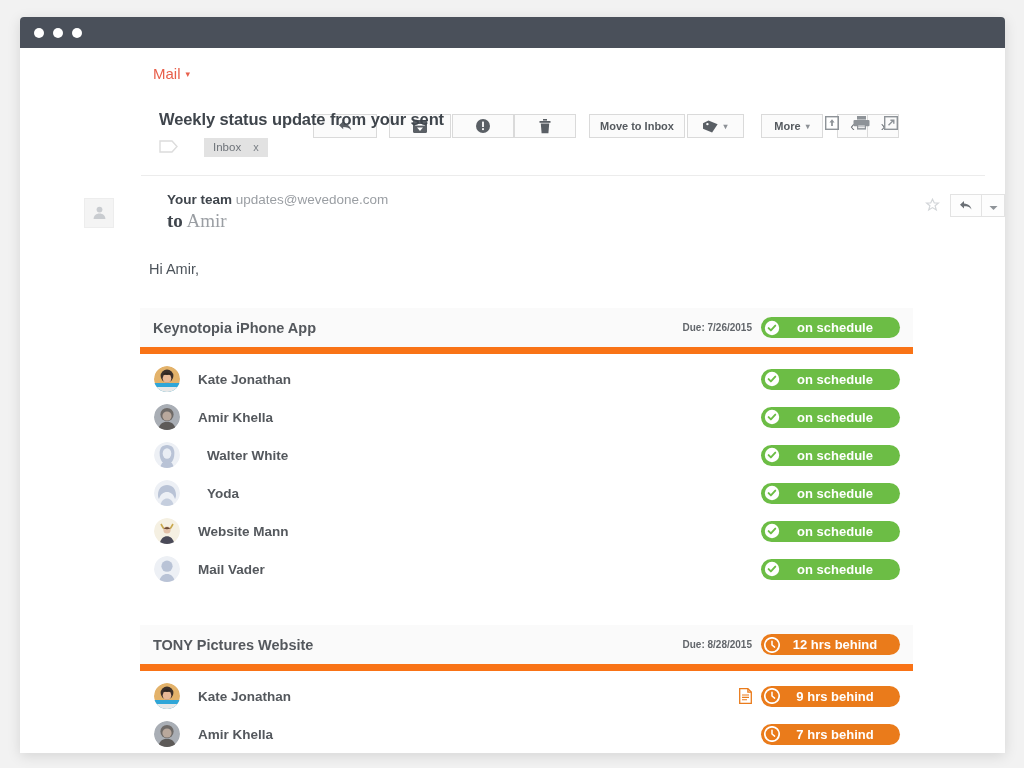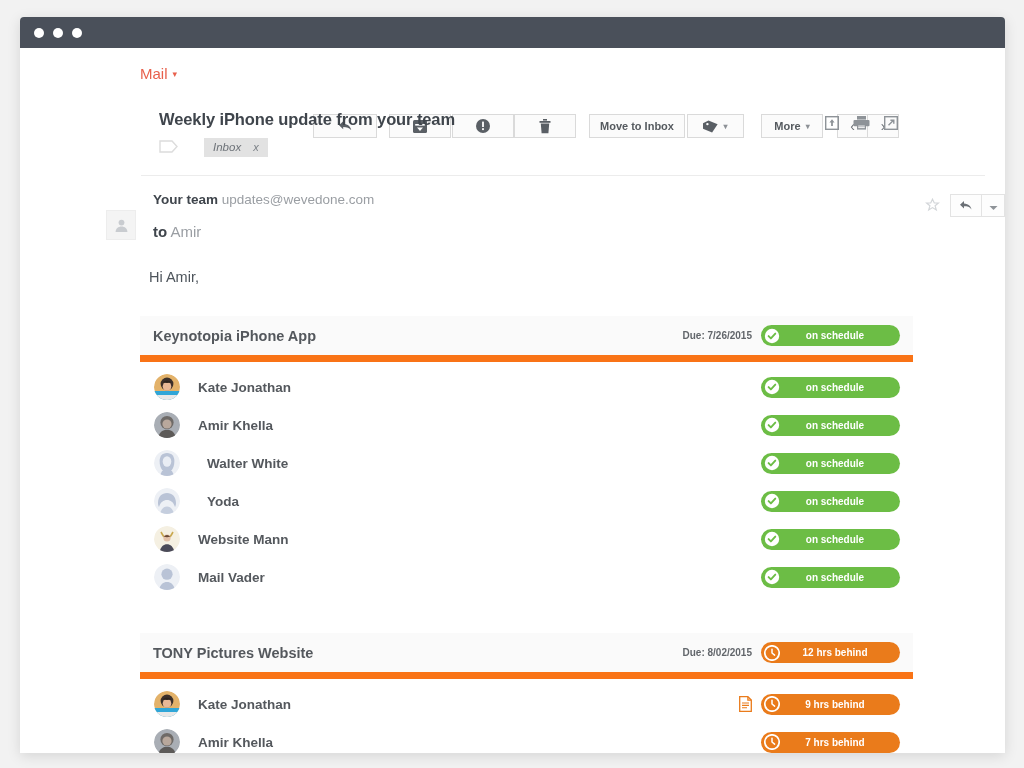--- a/index.html
+++ b/index.html
@@ -43,21 +43,21 @@
   .toolbar {
     height: 55px;
     display: flex;
     align-items: center;
     padding: 0 20px 0 0;
     position: relative;
   }
 
   .mail-menu {
     position: absolute;
-    left: 120px;
+    left: 133px;
     top: 17px;
     color: #e8604c;
     font-size: 15px;
     font-weight: 400;
     display: flex;
     align-items: center;
     cursor: pointer;
   }
   .mail-menu .caret {
     margin-left: 5px;
@@ -122,21 +122,20 @@
   }
   .tag-outline { margin-right: 26px; }
   .chip {
     background: #e2e2e2;
     color: #6e7379;
     font-size: 11.5px;
     padding: 3px 9px 4px 9px;
     display: inline-flex;
     align-items: center;
     cursor: pointer;
-    font-style: italic;
   }
   .chip .chip-x {
     margin-left: 12px;
     font-size: 11px;
     color: #7b8086;
     cursor: pointer;
   }
 
   .subject-actions {
     position: absolute;
@@ -151,39 +150,40 @@
   
   .divider {
     height: 1px;
     background: #ececec;
     margin: 18px 20px 0 121px;
   }
 
   
   .sender-row {
     margin-top: 16px;
-    padding-left: 86px;
+    padding-left: 64px;
     padding-right: 107px;
     display: flex;
-    align-items: flex-end;
+    align-items: center;
     position: relative;
+    gap: 36px;
   }
   .avatar-box {
     width: 30px; height: 30px;
     background: #f4f4f4;
     border: 1px solid #ededed;
     display: flex;
     align-items: center;
     justify-content: center;
     margin-top: 1px;
   }
   .sender-meta { margin-left: 17px; }
   .sender-line1 { font-size: 13.5px; color: #9a9ea3; }
   .sender-line1 b { color: #3f454c; font-weight: bold; }
-  .sender-line2 { font-size: 15px; color: #9a9ea3; margin-top: 16px; }
+  .sender-line2 { font-size: 19px; color: #9a9ea3; margin-top: 3px; font-family: Liberation Serif, serif; }
   .sender-line2 b { color: #3f454c; font-weight: bold; }
 
   .sender-actions {
     position: absolute;
     right: 0; top: 2px;
     display: flex;
     align-items: center;
   }
   .star { margin-right: 10px; cursor: pointer; line-height: 0; }
   .mini-btn {
@@ -246,21 +246,21 @@
 
   
   .pill {
     height: 21px;
     border-radius: 11px;
     display: inline-flex;
     align-items: center;
     padding-right: 14px;
     padding-left: 3px;
     color: #ffffff;
-    font-size: 10px;
+    font-size: 13px;
     font-weight: bold;
     white-space: nowrap;
     cursor: pointer;
   }
   .pill.green  { background: #6cbd45; width: 139px; }
   .pill.orange { background: #ea7b1b; width: 139px; }
   .pill .pill-icon {
     width: 16px; height: 16px;
     flex: 0 0 16px;
     margin-right: 4px;
@@ -394,21 +394,21 @@
       <div class="tbtn">
         <span style="font-size:14px;color:#6b7076;font-weight:normal">‹</span>
       </div>
       <div class="tbtn">
         <span style="font-size:14px;color:#6b7076;font-weight:normal">›</span>
       </div>
     </div>
   </div>
 
   <div class="subject-row">
-    <div class="subject">Weekly iPhone update from your team</div>
+    <div class="subject">Weekly status update from your sent</div>
 
     <div class="label-row">
       <span class="tag-outline">
         <svg width="19" height="13" viewBox="0 0 19 13">
             <path d="M1 1h12l5 5.5-5 5.5H1z" fill="none" stroke="#dcdcdc" stroke-width="1.4"></path>
           </svg>
       </span>
       <span class="chip">
         <span>Inbox</span>
         <span class="chip-x">x</span>
@@ -645,21 +645,21 @@
           </span>
         </div>
 
       </div>
     </div>
 
     <div class="card">
       <div class="card-header">
         <span class="card-title">TONY Pictures Website</span>
         <span class="card-right">
-          <span class="due">Due: 8/02/2015</span>
+          <span class="due">Due: 8/28/2015</span>
           <span class="pill orange">
             <span class="pill-icon">
               <svg width="16" height="16" viewBox="0 0 16 16">
                   <circle cx="8" cy="8" r="7.2" fill="none" stroke="#fff" stroke-width="1.7"></circle>
                   <path d="M8 4.2V8l2.6 2.1" fill="none" stroke="#fff" stroke-width="1.5" stroke-linecap="round"></path>
                 </svg>
             </span>
             <span class="pill-text">12 hrs behind</span>
           </span>
         </span>

